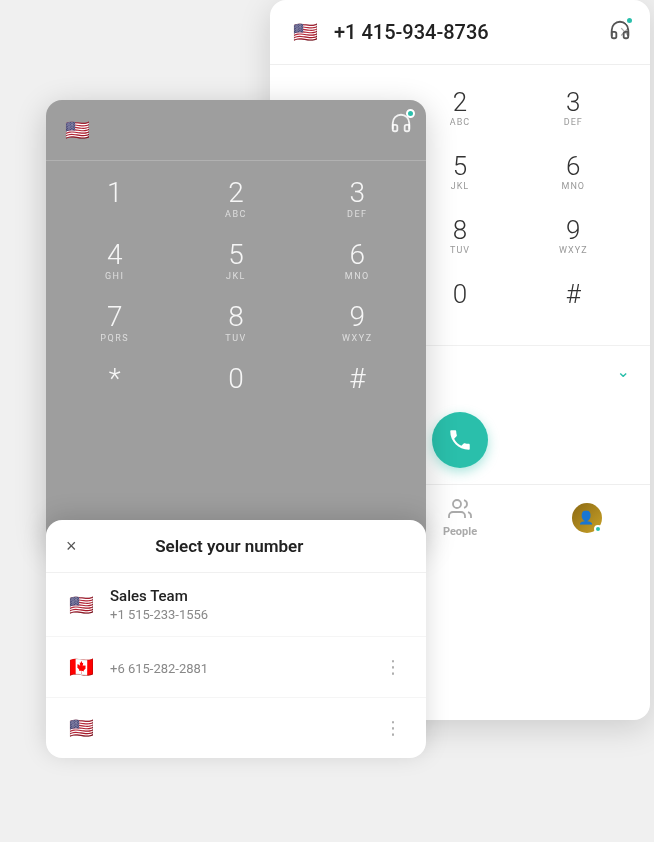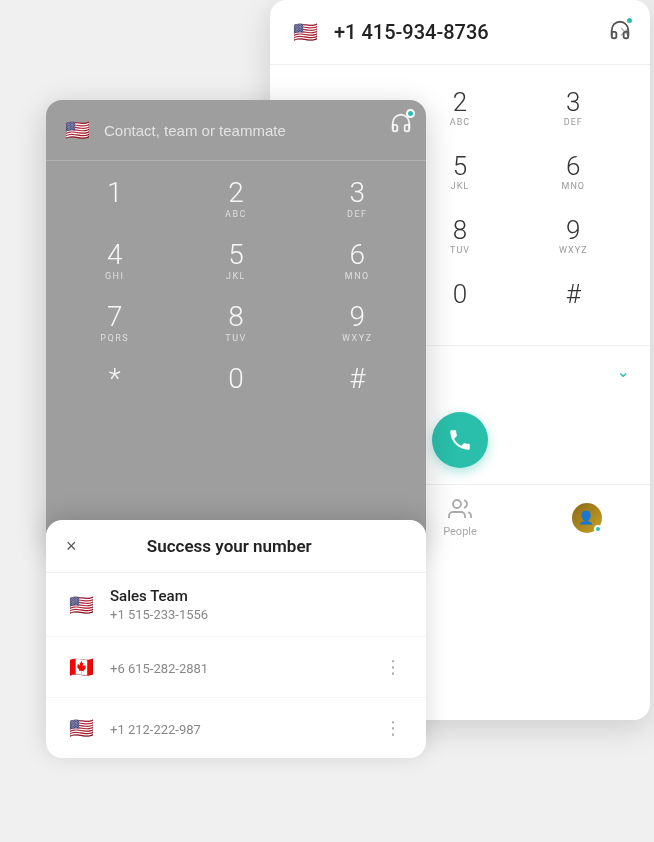--- a/index.html
+++ b/index.html
@@ -182,20 +182,21 @@
       align-items: center;
       justify-content: center;
       gap: 4px;
       cursor: pointer;
       padding: 4px;
     }
 
     .bg-nav-label {
       font-size: 11px;
       color: #aaa;
+      font-weight: bold;
     }
 
     .bg-nav-label.active {
       color: #2abfab;
     }
 
     .nav-icon-keypad {
       display: grid;
       grid-template-columns: repeat(3, 4px);
       gap: 2px;
@@ -508,21 +509,20 @@
         <path d="M3 18v-6a9 9 0 0 1 18 0v6"></path>
         <path d="M21 19a2 2 0 0 1-2 2h-1a2 2 0 0 1-2-2v-3a2 2 0 0 1 2-2h3z"></path>
         <path d="M3 19a2 2 0 0 0 2 2h1a2 2 0 0 0 2-2v-3a2 2 0 0 0-2-2H3z"></path>
       </svg>
       <span class="dot" style="background:#2abfab;"></span>
     </div>
   </div>
 
   <div class="front-dialer-header">
     <div class="flag-circle">🇺🇸</div>
-    <input class="front-dialer-input" type="text" placeholder="Contact, team or teammate" style="">
   </div>
 
   <div class="front-keypad">
     <div class="front-key">
       <span class="num">1</span>
       <span class="letters"></span>
     </div>
     <div class="front-key">
       <span class="num">2</span>
       <span class="letters">ABC</span>
@@ -567,21 +567,21 @@
       <span class="num">#</span>
       <span class="letters"></span>
     </div>
   </div>
 </div>
 
 <div class="select-number-modal">
 
   <div class="modal-header">
     <button class="modal-close">×</button>
-    <span class="modal-title">Success your number</span>
+    <span class="modal-title">Select your number</span>
     <div style="width:24px;"></div>
   </div>
 
   <div class="number-item selected">
     <div class="flag-circle">🇺🇸</div>
     <div class="number-info">
       <div class="number-name">Sales Team</div>
       <div class="number-value">+1 515-233-1556</div>
     </div>
   </div>
@@ -590,18 +590,17 @@
     <div class="flag-circle">🇨🇦</div>
     <div class="number-info">
       <div class="number-value">+6 615-282-2881</div>
     </div>
     <button class="more-btn">⋮</button>
   </div>
 
   <div class="number-item">
     <div class="flag-circle">🇺🇸</div>
     <div class="number-info">
-      <div class="number-value">+1 212-222-987</div>
     </div>
     <button class="more-btn">⋮</button>
   </div>
 
 </div>
 
 </body></html>

